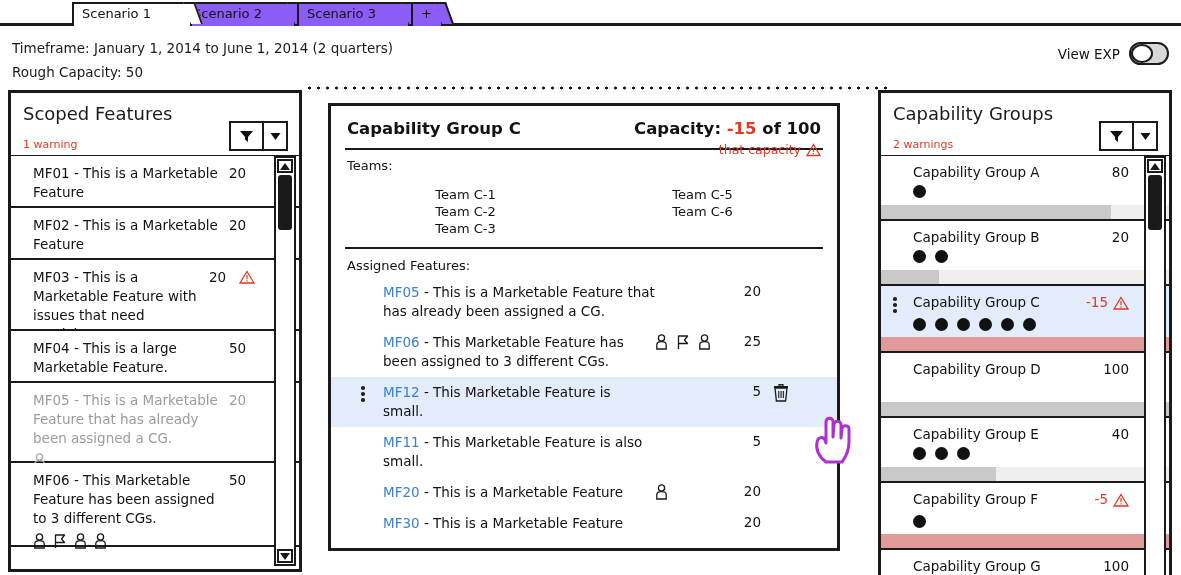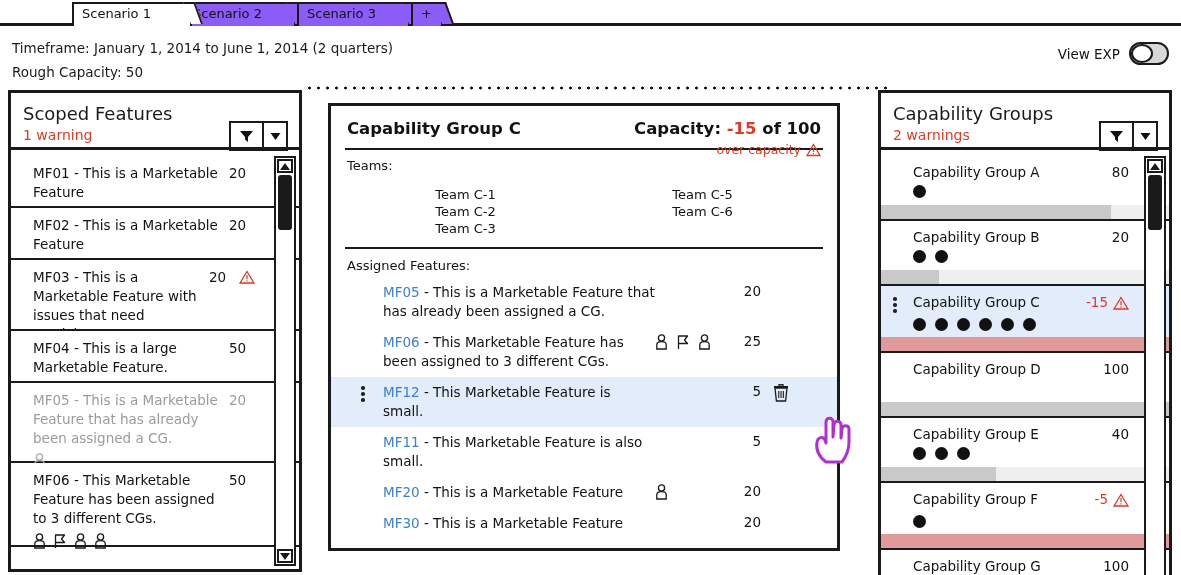--- a/index.html
+++ b/index.html
@@ -75,21 +75,21 @@
     position: absolute;
     border: 3px solid #1a1a1a;
     background: #ffffff;
   }
   #panel-left   { left: 8px;   top: 90px; width: 294px; height: 482px; }
   #panel-mid    { left: 328px; top: 103px; width: 512px; height: 448px; }
   #panel-right  { left: 878px; top: 90px; width: 294px; height: 549px; }
 
   .panel-head { padding: 10px 12px 6px 12px; position: relative; }
   .panel-title { font-size: 18px; color: #1a1a1a; }
-  .panel-warn  { font-size: 14px; color: #e03a22; margin-top: 3px; }
+  .panel-warn  { font-size: 11px; color: #e03a22; margin-top: 14px; }
   .panel-head-sep {
     position: absolute; left: 0; right: 0; bottom: -1px; height: 3px; background: #1a1a1a;
   }
 
   .filterbtns {
     position: absolute; right: 11px; top: 28px;
     display: flex; border: 2.5px solid #1a1a1a; background: #fff;
   }
   .filterbtns .fb {
     width: 31px; height: 26px; display: flex; align-items: center; justify-content: center;
@@ -322,21 +322,21 @@
 <div class="panel" id="panel-mid">
   <div class="mid-head">
     <div class="mid-title">Capability Group C</div>
     <div class="mid-cap">
       <div class="capline">
         <span>Capacity:</span>
         <span class="neg">-15</span>
         <span>of 100</span>
       </div>
       <div class="overline">
-        <span>over capacity</span>
+        <span>that capacity</span>
         <svg class="warn-tri" width="15" height="14" viewBox="0 0 15 14">
           <polygon points="7.5,1.5 14,12.5 1,12.5" fill="none" stroke="#e03a22" stroke-width="1.3"></polygon>
           <rect x="6.9" y="5" width="1.2" height="4" fill="#e03a22"></rect>
           <rect x="6.9" y="10" width="1.2" height="1.2" fill="#e03a22"></rect>
         </svg>
       </div>
     </div>
   </div>
   <div class="mid-rule"></div>
 

